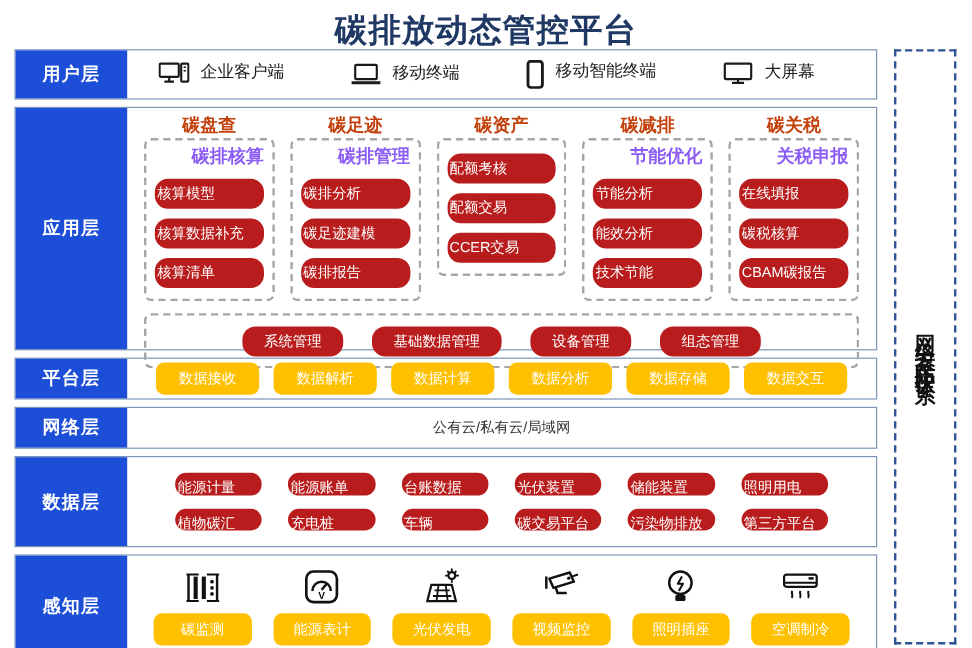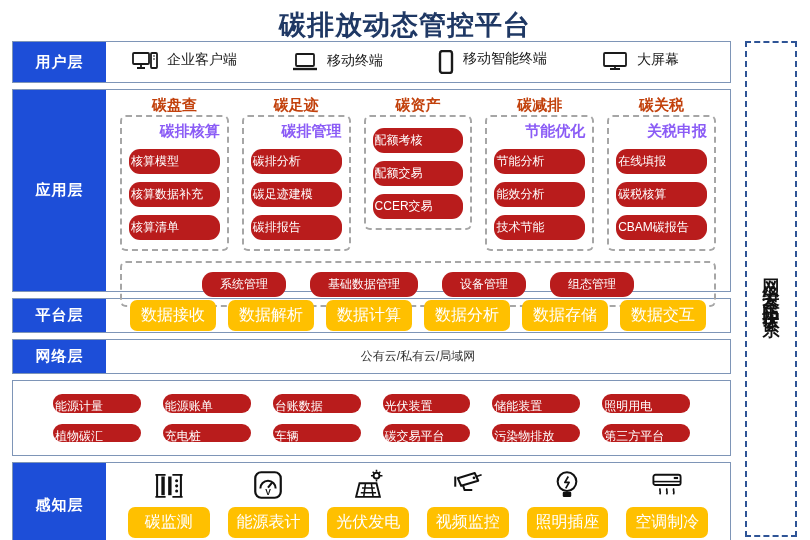--- a/index.html
+++ b/index.html
@@ -43,21 +43,21 @@
   .app-bottom{
     border:2px dashed #A6A6A6;border-radius:6px;margin:10px 14px 0;
     height:42px;display:flex;align-items:center;justify-content:center;gap:24px;
   }
   .app-bottom .navy-btn{margin-top:0;padding:4px 18px;}
 
   
   .row-platform{height:35px;}
   .chip-row{height:100%;display:flex;align-items:center;justify-content:space-between;padding:0 24px;}
   .orange-btn{
-    background:#FFC000;color:#fff;font-size:16px;text-align:center;
+    background:#FFC000;color:#fff;font-size:12px;text-align:center;
     border-radius:7px;padding:5px 0;width:86px;white-space:nowrap;
   }
 
   
   .row-network{height:35px;}
   .network-text{
     height:100%;display:flex;align-items:center;justify-content:center;
     font-size:12px;color:#333;
   }
 
@@ -218,20 +218,21 @@
         <div class="orange-btn">数据交互</div>
       </div>
     </div>
 
     <div class="layer-row row-network">
       <div class="layer-label">网络层</div>
       <div class="layer-content network-text">公有云/私有云/局域网</div>
     </div>
 
     <div class="layer-row row-data">
+      <div class="layer-label">数据层</div>
       <div class="layer-content data-grid">
         <div class="navy-btn">能源计量</div>
         <div class="navy-btn">能源账单</div>
         <div class="navy-btn">台账数据</div>
         <div class="navy-btn">光伏装置</div>
         <div class="navy-btn">储能装置</div>
         <div class="navy-btn">照明用电</div>
         <div class="navy-btn">植物碳汇</div>
         <div class="navy-btn">充电桩</div>
         <div class="navy-btn">车辆</div>

